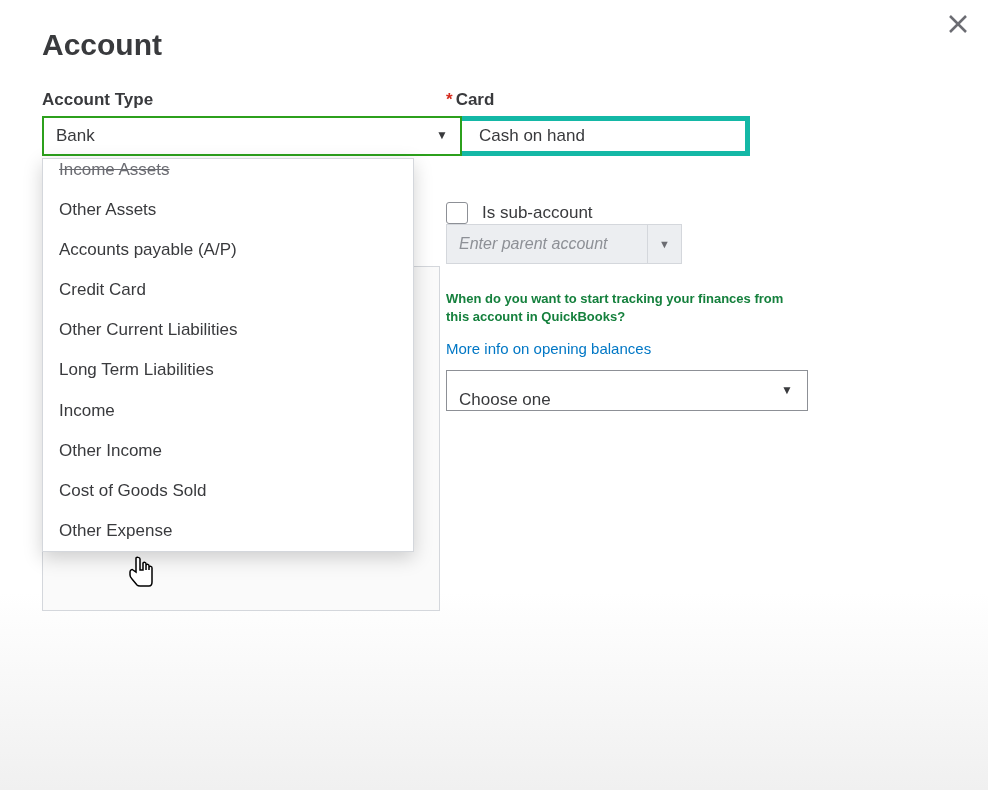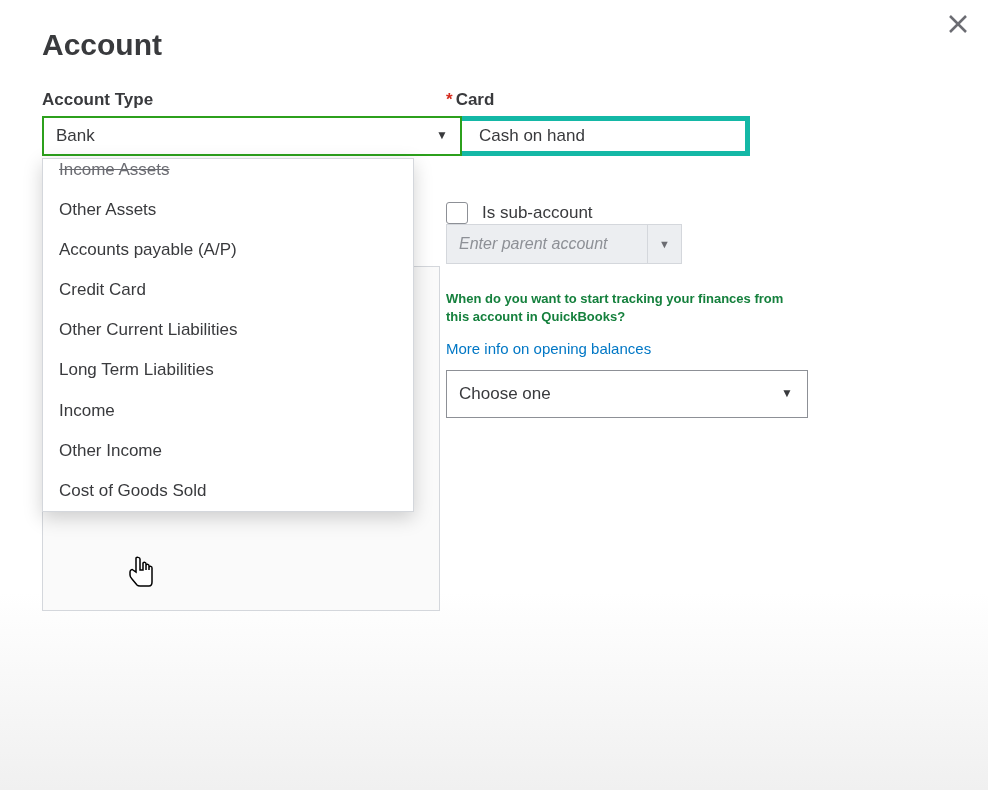--- a/index.html
+++ b/index.html
@@ -185,25 +185,25 @@
     }
     .more-info-link {
       color: #0077c5;
       font-size: 15px;
       margin-top: 15px;
       display: inline-block;
       cursor: pointer;
     }
     .choose-select {
       width: 362px;
-      height: 48px;
+      height: 41px;
       border: 1px solid #8d9096;
       background: #fff;
       display: flex;
-      align-items: center;
+      align-items: flex-end;
       padding: 0 12px;
       font-size: 17px;
       color: #393a3d;
       position: relative;
       margin-top: 12px;
       cursor: pointer;
     }
     .choose-select .caret {
       position: absolute;
       right: 14px;
@@ -257,20 +257,21 @@
       <div class="dropdown">
         <div class="dropdown-item partial">Income Assets</div>
         <div class="dropdown-item">Other Assets</div>
         <div class="dropdown-item">Accounts payable (A/P)</div>
         <div class="dropdown-item">Credit Card</div>
         <div class="dropdown-item">Other Current Liabilities</div>
         <div class="dropdown-item">Long Term Liabilities</div>
         <div class="dropdown-item">Income</div>
         <div class="dropdown-item">Other Income</div>
         <div class="dropdown-item">Cost of Goods Sold</div>
+        <div class="dropdown-item">Other Expense</div>
       </div>
     </div>
 
     <div class="right-col">
       <div class="field-block">
         <label class="label required">Card</label>
         <input class="text-input" value="Cash on hand" style="">
       </div>
 
 

